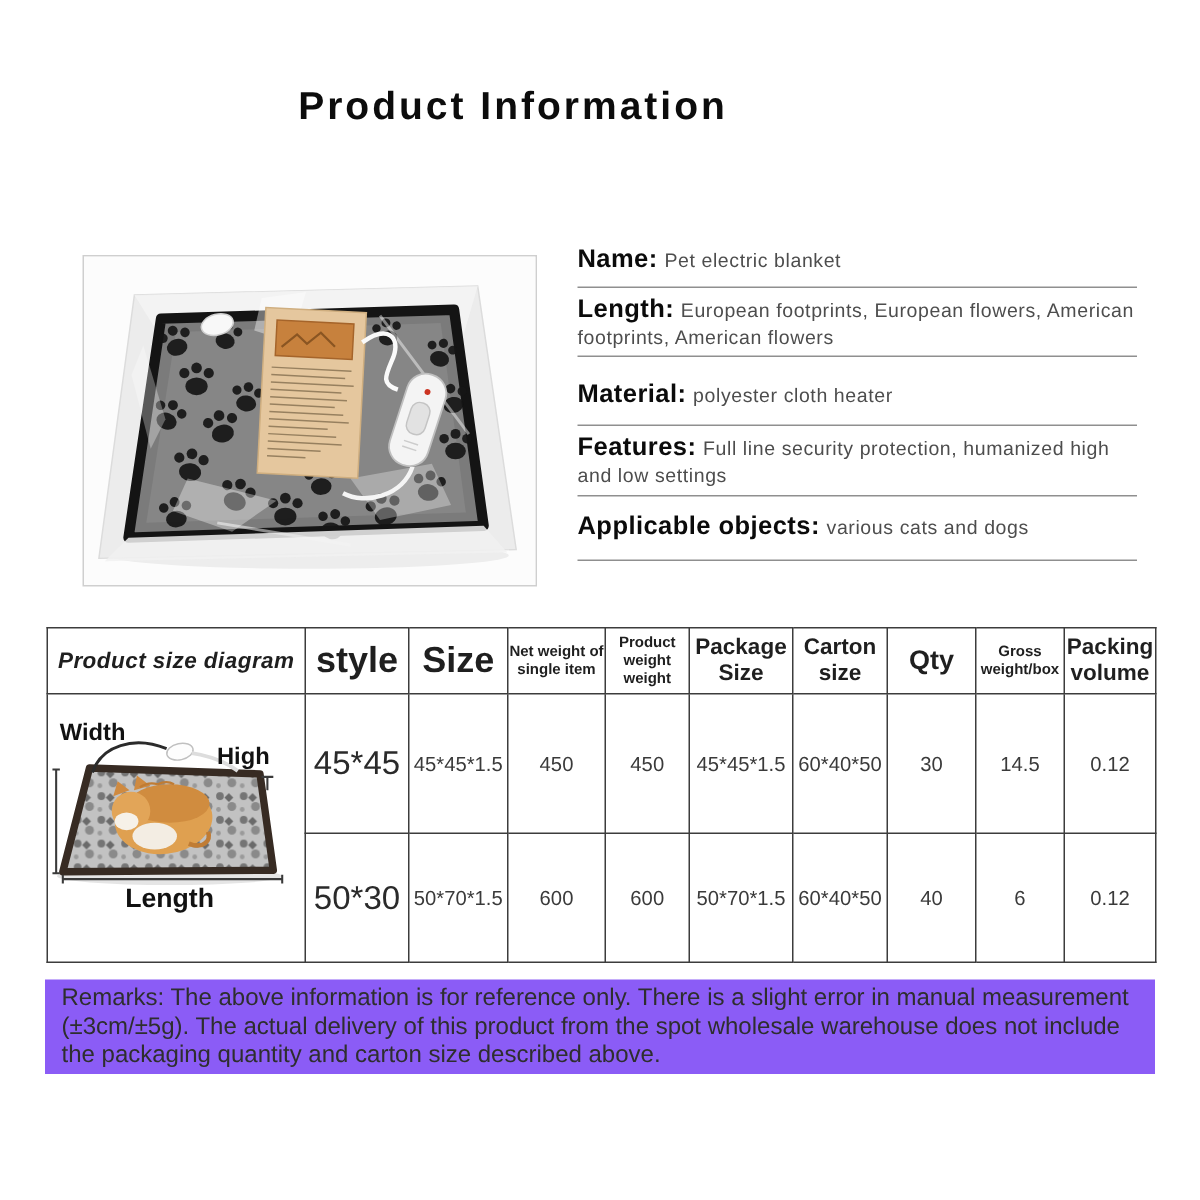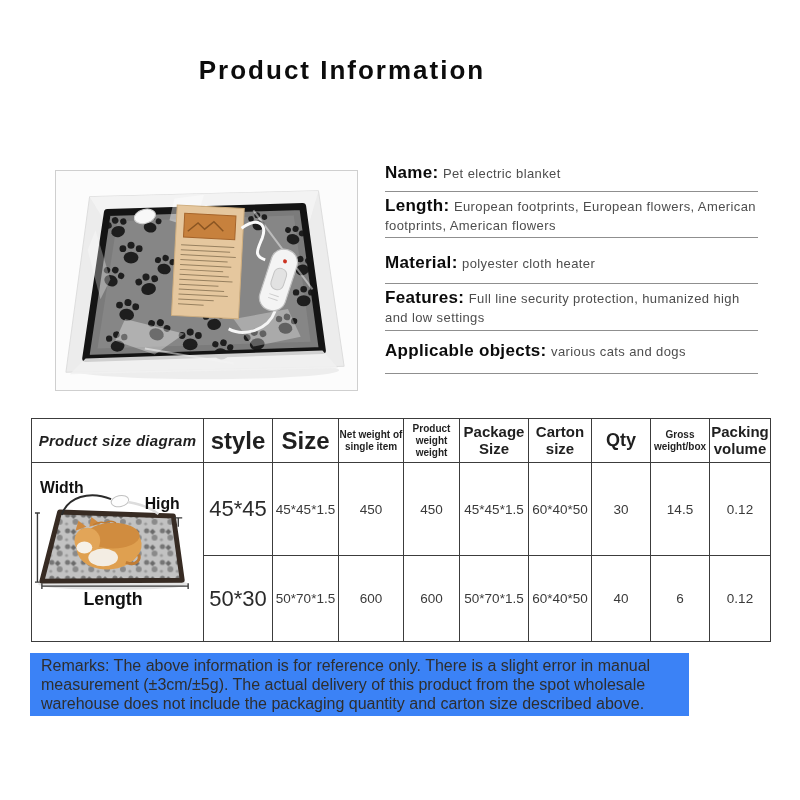--- a/index.html
+++ b/index.html
@@ -40,21 +40,21 @@
   .h-lg { font-size:24px; font-weight:bold;margin-top:41px; }
   .h-md { font-size:15px; font-weight:bold; line-height:1.1; }
   .h-qty { font-size:18px; font-weight:bold;margin-top:11px; }
   .h-sm { font-size:10px; font-weight:bold; line-height:1.2; }
   td.c-style { font-size:22px; color:#2a2a2a; }
   td.c-val { font-size:13.5px; color:#3a3a3a; }
   td.diagram-cell { vertical-align:top; }
   td.diagram-cell svg { display:block; width:168px; height:178px; }
 
   
-  .remarks { position:absolute; left:30px; top:653px; width:659px; background:#3b82f6;
+  .remarks { position:absolute; left:30px; top:653px; width:740px; background:#8b5cf6;
              padding:3px 11px; }
   .remarks p { font-size:16px; line-height:19px; color:#2e2e2e; letter-spacing:0; }
 
   svg text { font-family:"Liberation Sans","DejaVu Sans",sans-serif; }
 </style>
 </head>
 <body>
 
 <div class="page">
 

